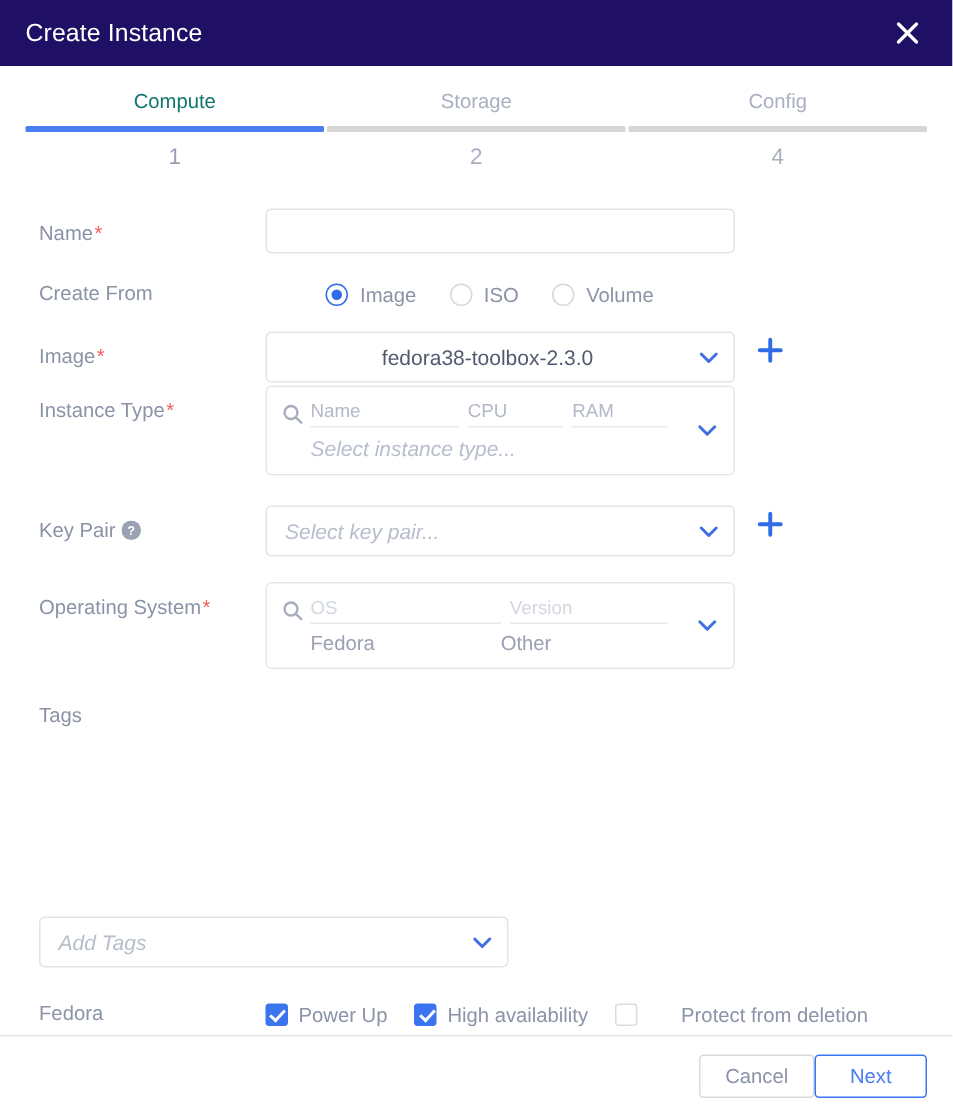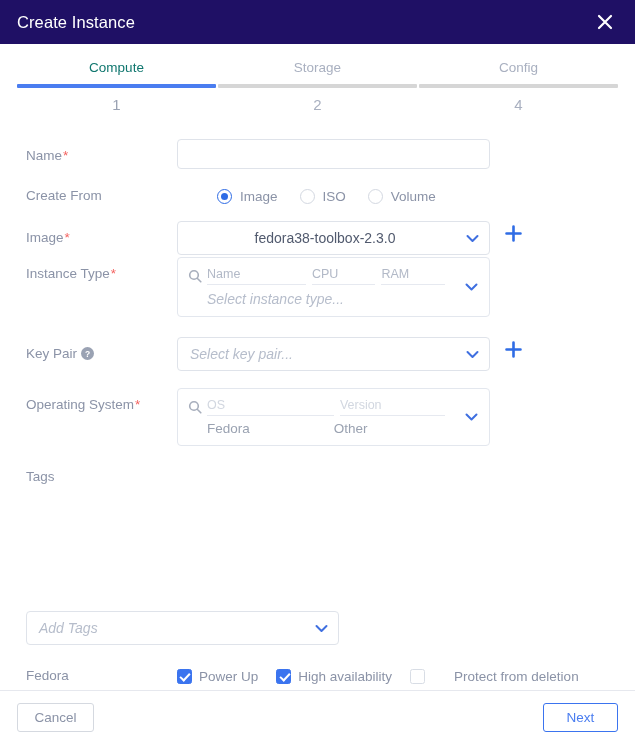--- a/index.html
+++ b/index.html
@@ -302,21 +302,21 @@
   .r-multiple { margin-top: 22px; }
 
   
   .footer {
     position: absolute;
     left: 0; right: 0; bottom: 0;
     height: 54px;
     border-top: 1px solid #e6e8ee;
     display: flex;
     align-items: center;
-    justify-content: space-between;
+    justify-content: flex-end;
     padding: 0 17px;
     background: #fff;
   }
   .btn {
     height: 29px;
     min-width: 77px;
     border-radius: 3px;
     font-family: "Liberation Sans", sans-serif;
     font-size: 13.5px;
     background: #fff;

